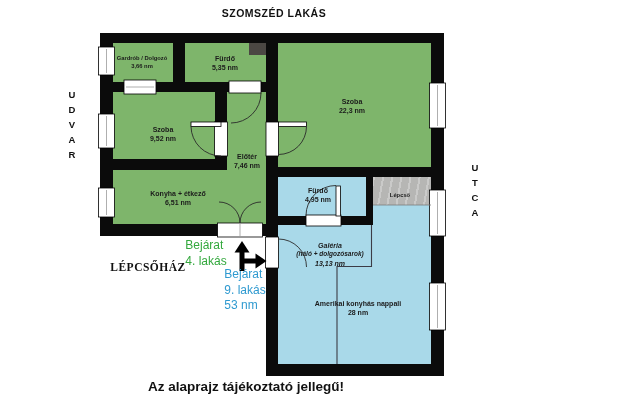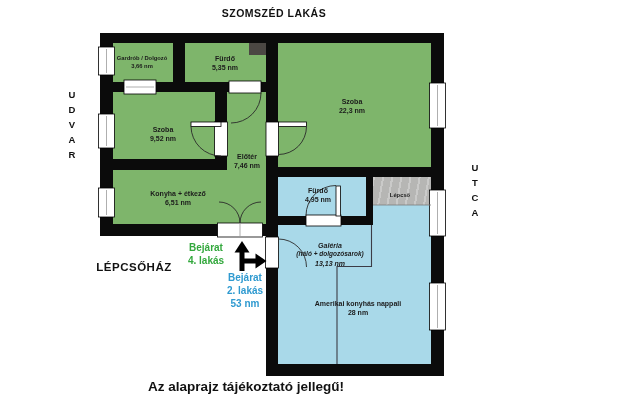--- a/index.html
+++ b/index.html
@@ -16,22 +16,22 @@
   .lab{position:absolute;transform:translate(-50%,-50%);text-align:center;
        color:#1b1b1b;font-weight:bold;font-size:7px;line-height:1.3;white-space:nowrap;}
   .lab .nm{display:block;}
   .lab.small{font-size:5.8px;}
   .lab.italic{font-style:italic;}
   .outside{position:absolute;transform:translate(-50%,-50%);color:#111;font-weight:bold;white-space:nowrap;}
   .t-neighbor{font-size:10.5px;letter-spacing:.5px;}
   .t-stairwell{font-size:11.5px;letter-spacing:.5px;}
   .t-footer{font-size:13.5px;}
   .t-vert{writing-mode:vertical-rl;text-orientation:upright;font-size:9.5px;letter-spacing:4px;font-weight:bold;}
-  .entr{position:absolute;transform:translate(-50%,-50%);text-align:center;font-weight:bold;
-        font-size:10px;line-height:1.3;white-space:nowrap;}
+  .entr{position:absolute;transform:translate(-50%,-50%);font-weight:normal;
+        font-size:12px;line-height:1.3;white-space:nowrap;}
   .entr.e1{color:var(--ent1,#33a83d);}
   .entr.e2{color:var(--ent2,#2f9ad0);}
   .win{fill:#ffffff;stroke:#000;stroke-width:.8;}
   .door{fill:#ffffff;stroke:#000;stroke-width:.8;}
   .mull{stroke:#9a9a9a;stroke-width:.8;}
   .arc{fill:none;stroke:#2a2a2a;stroke-width:.9;}
   .thin{fill:none;stroke:#3c3c46;stroke-width:1.1;}
   .thin.lite{stroke:#7c7c7c;stroke-width:.8;}
   .arrow{fill:#000;}
 </style>
@@ -139,22 +139,22 @@
   <div class="lab" style="left:178px;top:198px;"><span>Konyha + étkező</span><span class="nm">6,51 nm</span></div>
   <div class="lab" style="left:318px;top:195px;"><span>Fürdő</span><span class="nm">4,95 nm</span></div>
   <div class="lab small" style="left:400px;top:196px;"><span>Lépcső</span></div>
   <div class="lab italic" style="left:330px;top:254px;"><span>Galéria</span><span class="nm" style="font-size:6.5px;">(háló + dolgozósarok)</span><span class="nm">13,13 nm</span></div>
   <div class="lab" style="left:358px;top:308px;"><span>Amerikai konyhás nappali</span><span class="nm">28 nm</span></div>
 
   <div class="entr e1" style="left:206px;top:254px;">
     <span>Bejárat</span><br><span>4. lakás</span>
   </div>
   <div class="entr e2" style="left:245px;top:290px;">
-    <span>Bejárat</span><br><span>2. lakás</span><br><span>53 nm</span>
+    <span>Bejárat</span><br><span>9. lakás</span><br><span>53 nm</span>
   </div>
 
   <div class="outside t-neighbor" style="left:274px;top:13px;">SZOMSZÉD LAKÁS</div>
   <div class="outside t-vert" style="left:72px;top:126px;">UDVAR</div>
   <div class="outside t-vert" style="left:475px;top:192px;">UTCA</div>
-  <div class="outside t-stairwell" style="left:134px;top:267px;">LÉPCSŐHÁZ</div>
+  <div class="outside t-stairwell" style="left:148px;top:267px;font-family:Liberation Serif, serif;">LÉPCSŐHÁZ</div>
   <div class="outside t-footer" style="left:246px;top:386px;">Az alaprajz tájékoztató jellegű!</div>
 
 </div>
 
 </body></html>

